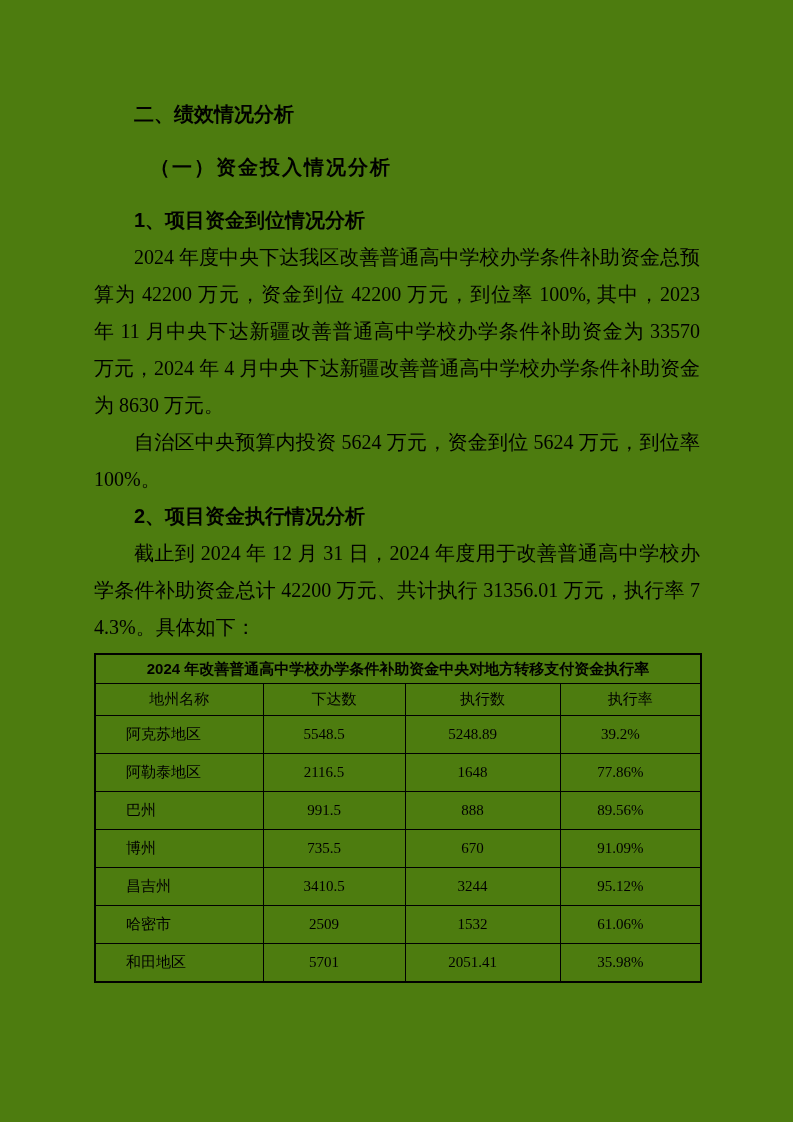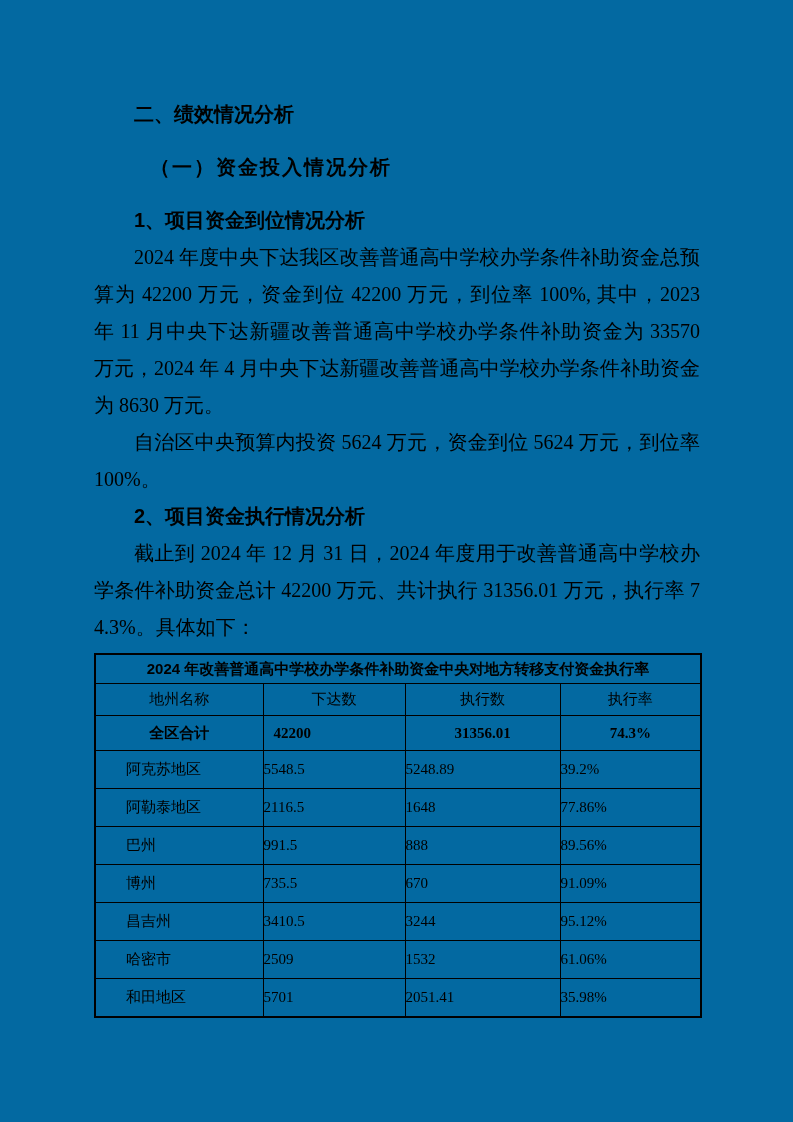--- a/index.html
+++ b/index.html
@@ -1,19 +1,19 @@
 <!DOCTYPE html>
 <html lang="zh"><head>
 <meta charset="utf-8">
 <style>
   html,body{margin:0;padding:0;background:#ffffff;}
   .page{
     position:relative;
     width:793px;height:1122px;
-    background:#0369a1;
+    background:#4d7c0f;
     box-sizing:border-box;
     padding:96px 93px 0 94px;
     color:#000;
     font-family:"Liberation Serif","DejaVu Serif",serif;
     overflow:hidden;
   }
   .h-sans{
     font-family:"Liberation Sans","DejaVu Sans",sans-serif;
     font-weight:bold;
     font-size:20px;
@@ -69,21 +69,21 @@
   }
   tr.total td.name{
     text-align:center;
     font-family:"Liberation Sans","DejaVu Sans",sans-serif;
   }
   tr.total td.issued{text-align:left;padding-left:10px;}
   tr.total td.executed{text-align:center;}
   tr.total td.rate{text-align:center;}
   tr.data td{height:37px;}
   tr.data td.name{text-align:left;padding-left:30px;}
-  tr.data td.num{text-align:left;padding-right:20px;}
+  tr.data td.num{text-align:center;padding-right:20px;}
 </style>
 </head>
 <body>
 
 <div class="page">
 
   <h2 class="h-sans">二、绩效情况分析</h2>
 
   <h3 class="h-kai">（一）资金投入情况分析</h3>
 
@@ -106,26 +106,20 @@
     </colgroup>
     <tbody>
       <tr>
         <td class="t-title" colspan="4">2024 年改善普通高中学校办学条件补助资金中央对地方转移支付资金执行率</td>
       </tr>
       <tr class="head">
         <td>地州名称</td>
         <td>下达数</td>
         <td>执行数</td>
         <td>执行率</td>
-      </tr>
-      <tr class="total">
-        <td class="name">全区合计</td>
-        <td class="issued">42200</td>
-        <td class="executed">31356.01</td>
-        <td class="rate">74.3%</td>
       </tr>
       <tr class="data">
         <td class="name">阿克苏地区</td>
         <td class="num">5548.5</td>
         <td class="num">5248.89</td>
         <td class="num">39.2%</td>
       </tr>
       <tr class="data">
         <td class="name">阿勒泰地区</td>
         <td class="num">2116.5</td>

